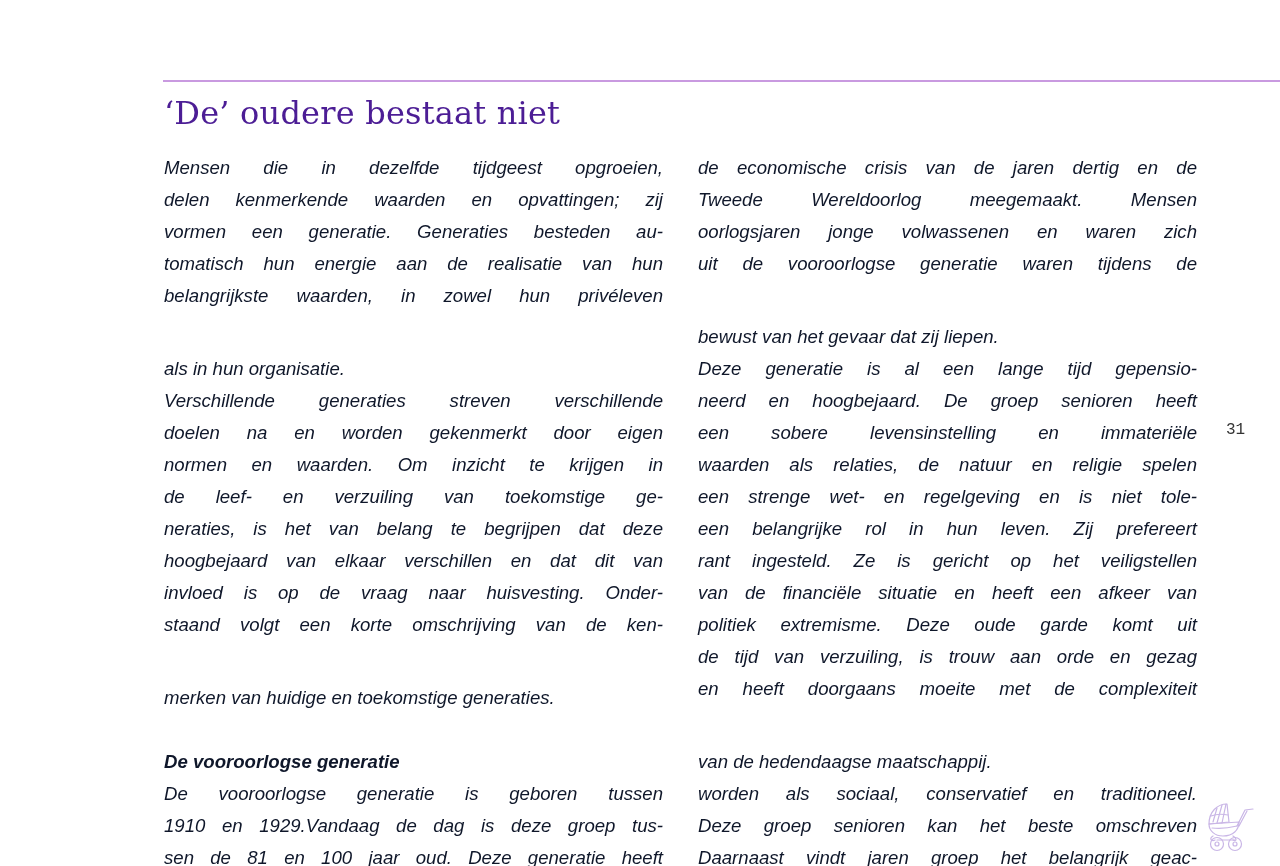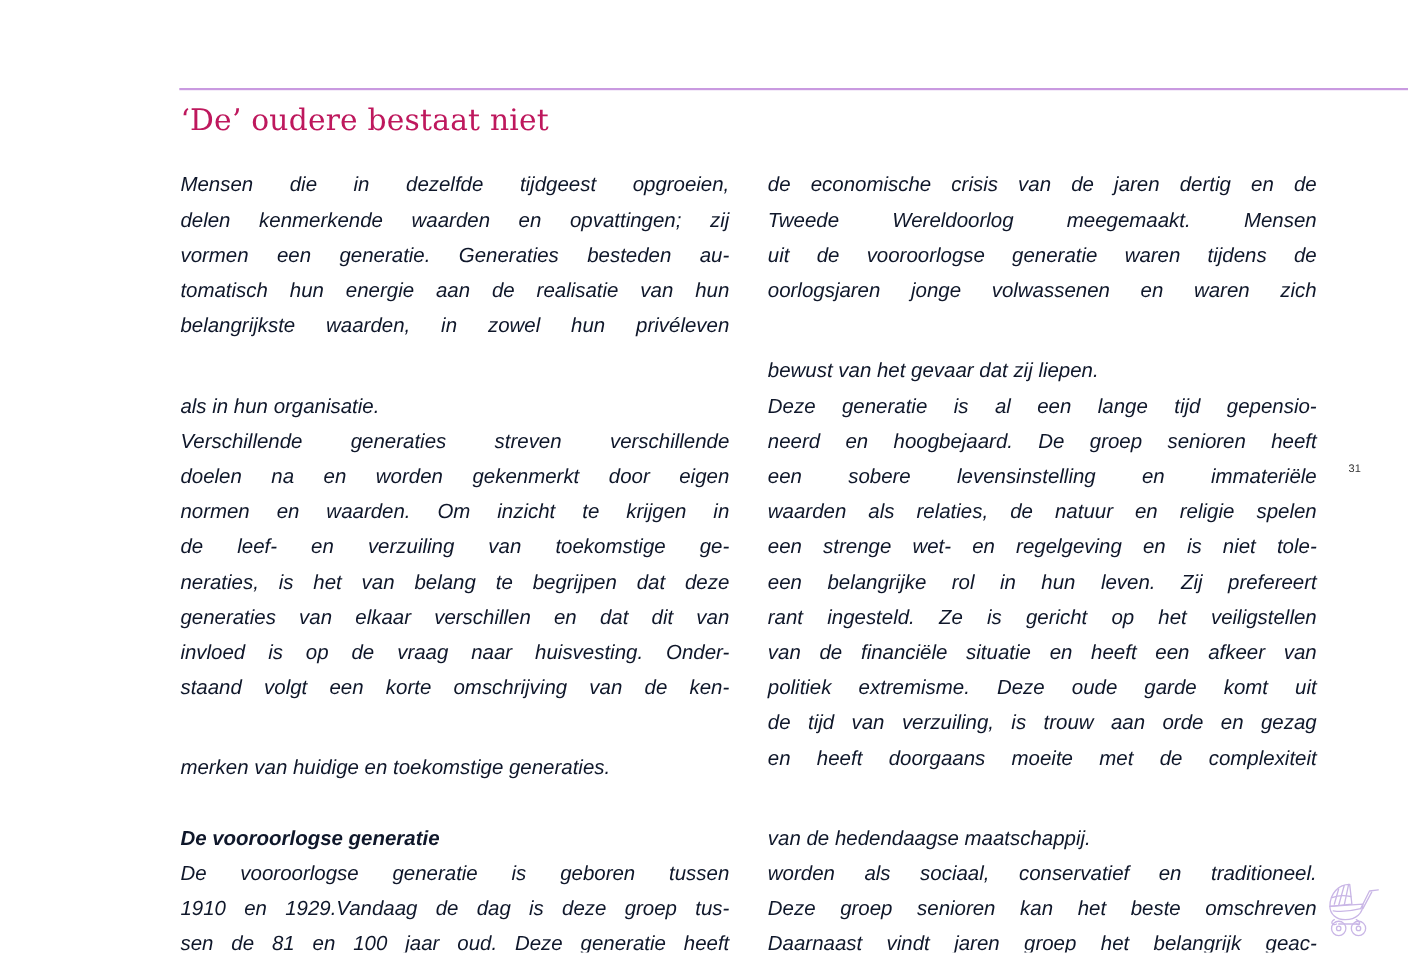--- a/index.html
+++ b/index.html
@@ -20,22 +20,22 @@
     top: 80px;
     width: 1117px;
     height: 2px;
     background: #c99ae0;
   }
   .title {
     position: absolute;
     left: 164px;
     top: 94px;
     font-family: "DejaVu Serif", serif;
-    font-size: 27px;
-    color: #be185d;
+    font-size: 32px;
+    color: #4c1d95;
     letter-spacing: 0.2px;
     white-space: nowrap;
   }
   .col {
     position: absolute;
     top: 152px;
     font-family: Liberation Sans, sans-serif;
     font-style: italic;
     font-size: 18.6px;
     line-height: 32px;
@@ -56,22 +56,22 @@
   }
   .line.blank { height: 32px; }
   .line.heading {
     font-weight: bold;
     text-align-last: left;
   }
   .page-number {
     position: absolute;
     left: 1226px;
     top: 421px;
-    font-family: Liberation Sans, sans-serif;
-    font-size: 10px;
+    font-family: Liberation Mono, monospace;
+    font-size: 16px;
     color: #333333;
   }
   .pram {
     position: absolute;
     left: 1203px;
     top: 800px;
     width: 58px;
     height: 52px;
   }
 </style>
@@ -87,36 +87,36 @@
   <span class="line">delen kenmerkende waarden en opvattingen; zij</span>
   <span class="line">vormen een generatie. Generaties besteden au-</span>
   <span class="line">tomatisch hun energie aan de realisatie van hun</span>
   <span class="line">belangrijkste waarden, in zowel hun privéleven</span>
   <span class="line last">als in hun organisatie.</span>
   <span class="line">Verschillende generaties streven verschillende</span>
   <span class="line">doelen na en worden gekenmerkt door eigen</span>
   <span class="line">normen en waarden. Om inzicht te krijgen in</span>
   <span class="line">de leef- en verzuiling van toekomstige ge-</span>
   <span class="line">neraties, is het van belang te begrijpen dat deze</span>
-  <span class="line">generaties van elkaar verschillen en dat dit van</span>
+  <span class="line">hoogbejaard van elkaar verschillen en dat dit van</span>
   <span class="line">invloed is op de vraag naar huisvesting. Onder-</span>
   <span class="line">staand volgt een korte omschrijving van de ken-</span>
   <span class="line last">merken van huidige en toekomstige generaties.</span>
   <span class="line blank"></span>
   <span class="line heading">De vooroorlogse generatie</span>
   <span class="line">De vooroorlogse generatie is geboren tussen</span>
   <span class="line">1910 en 1929.Vandaag de dag is deze groep tus-</span>
   <span class="line">sen de 81 en 100 jaar oud. Deze generatie heeft</span>
 </div>
 
 <div class="col right">
   <span class="line">de economische crisis van de jaren dertig en de</span>
   <span class="line">Tweede Wereldoorlog meegemaakt. Mensen</span>
+  <span class="line">oorlogsjaren jonge volwassenen en waren zich</span>
   <span class="line">uit de vooroorlogse generatie waren tijdens de</span>
-  <span class="line">oorlogsjaren jonge volwassenen en waren zich</span>
   <span class="line last">bewust van het gevaar dat zij liepen.</span>
   <span class="line">Deze generatie is al een lange tijd gepensio-</span>
   <span class="line">neerd en hoogbejaard. De groep senioren heeft</span>
   <span class="line">een sobere levensinstelling en immateriële</span>
   <span class="line">waarden als relaties, de natuur en religie spelen</span>
   <span class="line">een strenge wet- en regelgeving en is niet tole-</span>
   <span class="line">een belangrijke rol in hun leven. Zij prefereert</span>
   <span class="line">rant ingesteld. Ze is gericht op het veiligstellen</span>
   <span class="line">van de financiële situatie en heeft een afkeer van</span>
   <span class="line">politiek extremisme. Deze oude garde komt uit</span>

